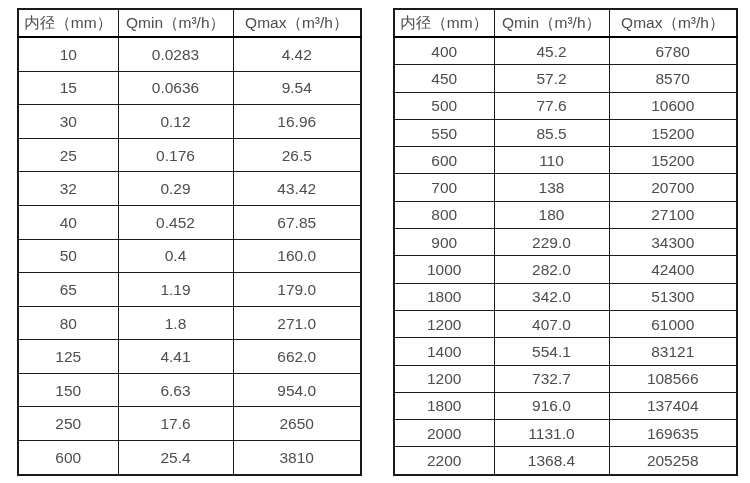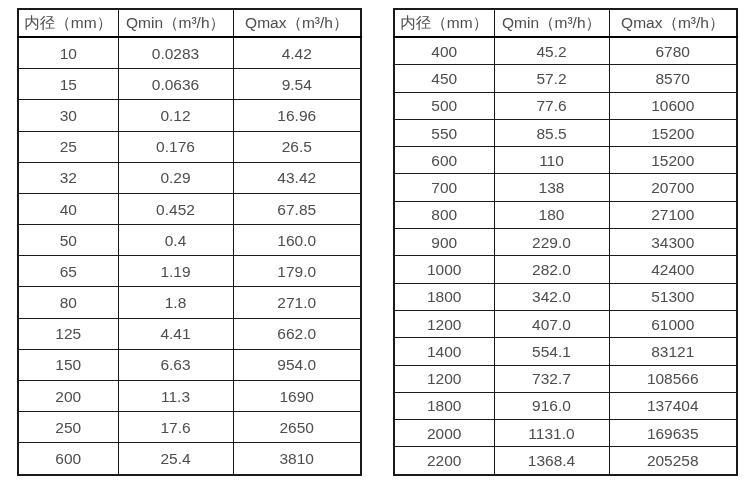--- a/index.html
+++ b/index.html
@@ -111,25 +111,20 @@
           <td>125</td>
           <td>4.41</td>
           <td>662.0</td>
         </tr>
         <tr>
           <td>150</td>
           <td>6.63</td>
           <td>954.0</td>
         </tr>
         <tr>
-          <td>200</td>
-          <td>11.3</td>
-          <td>1690</td>
-        </tr>
-        <tr>
           <td>250</td>
           <td>17.6</td>
           <td>2650</td>
         </tr>
         <tr>
           <td>600</td>
           <td>25.4</td>
           <td>3810</td>
         </tr>
       </tbody>

